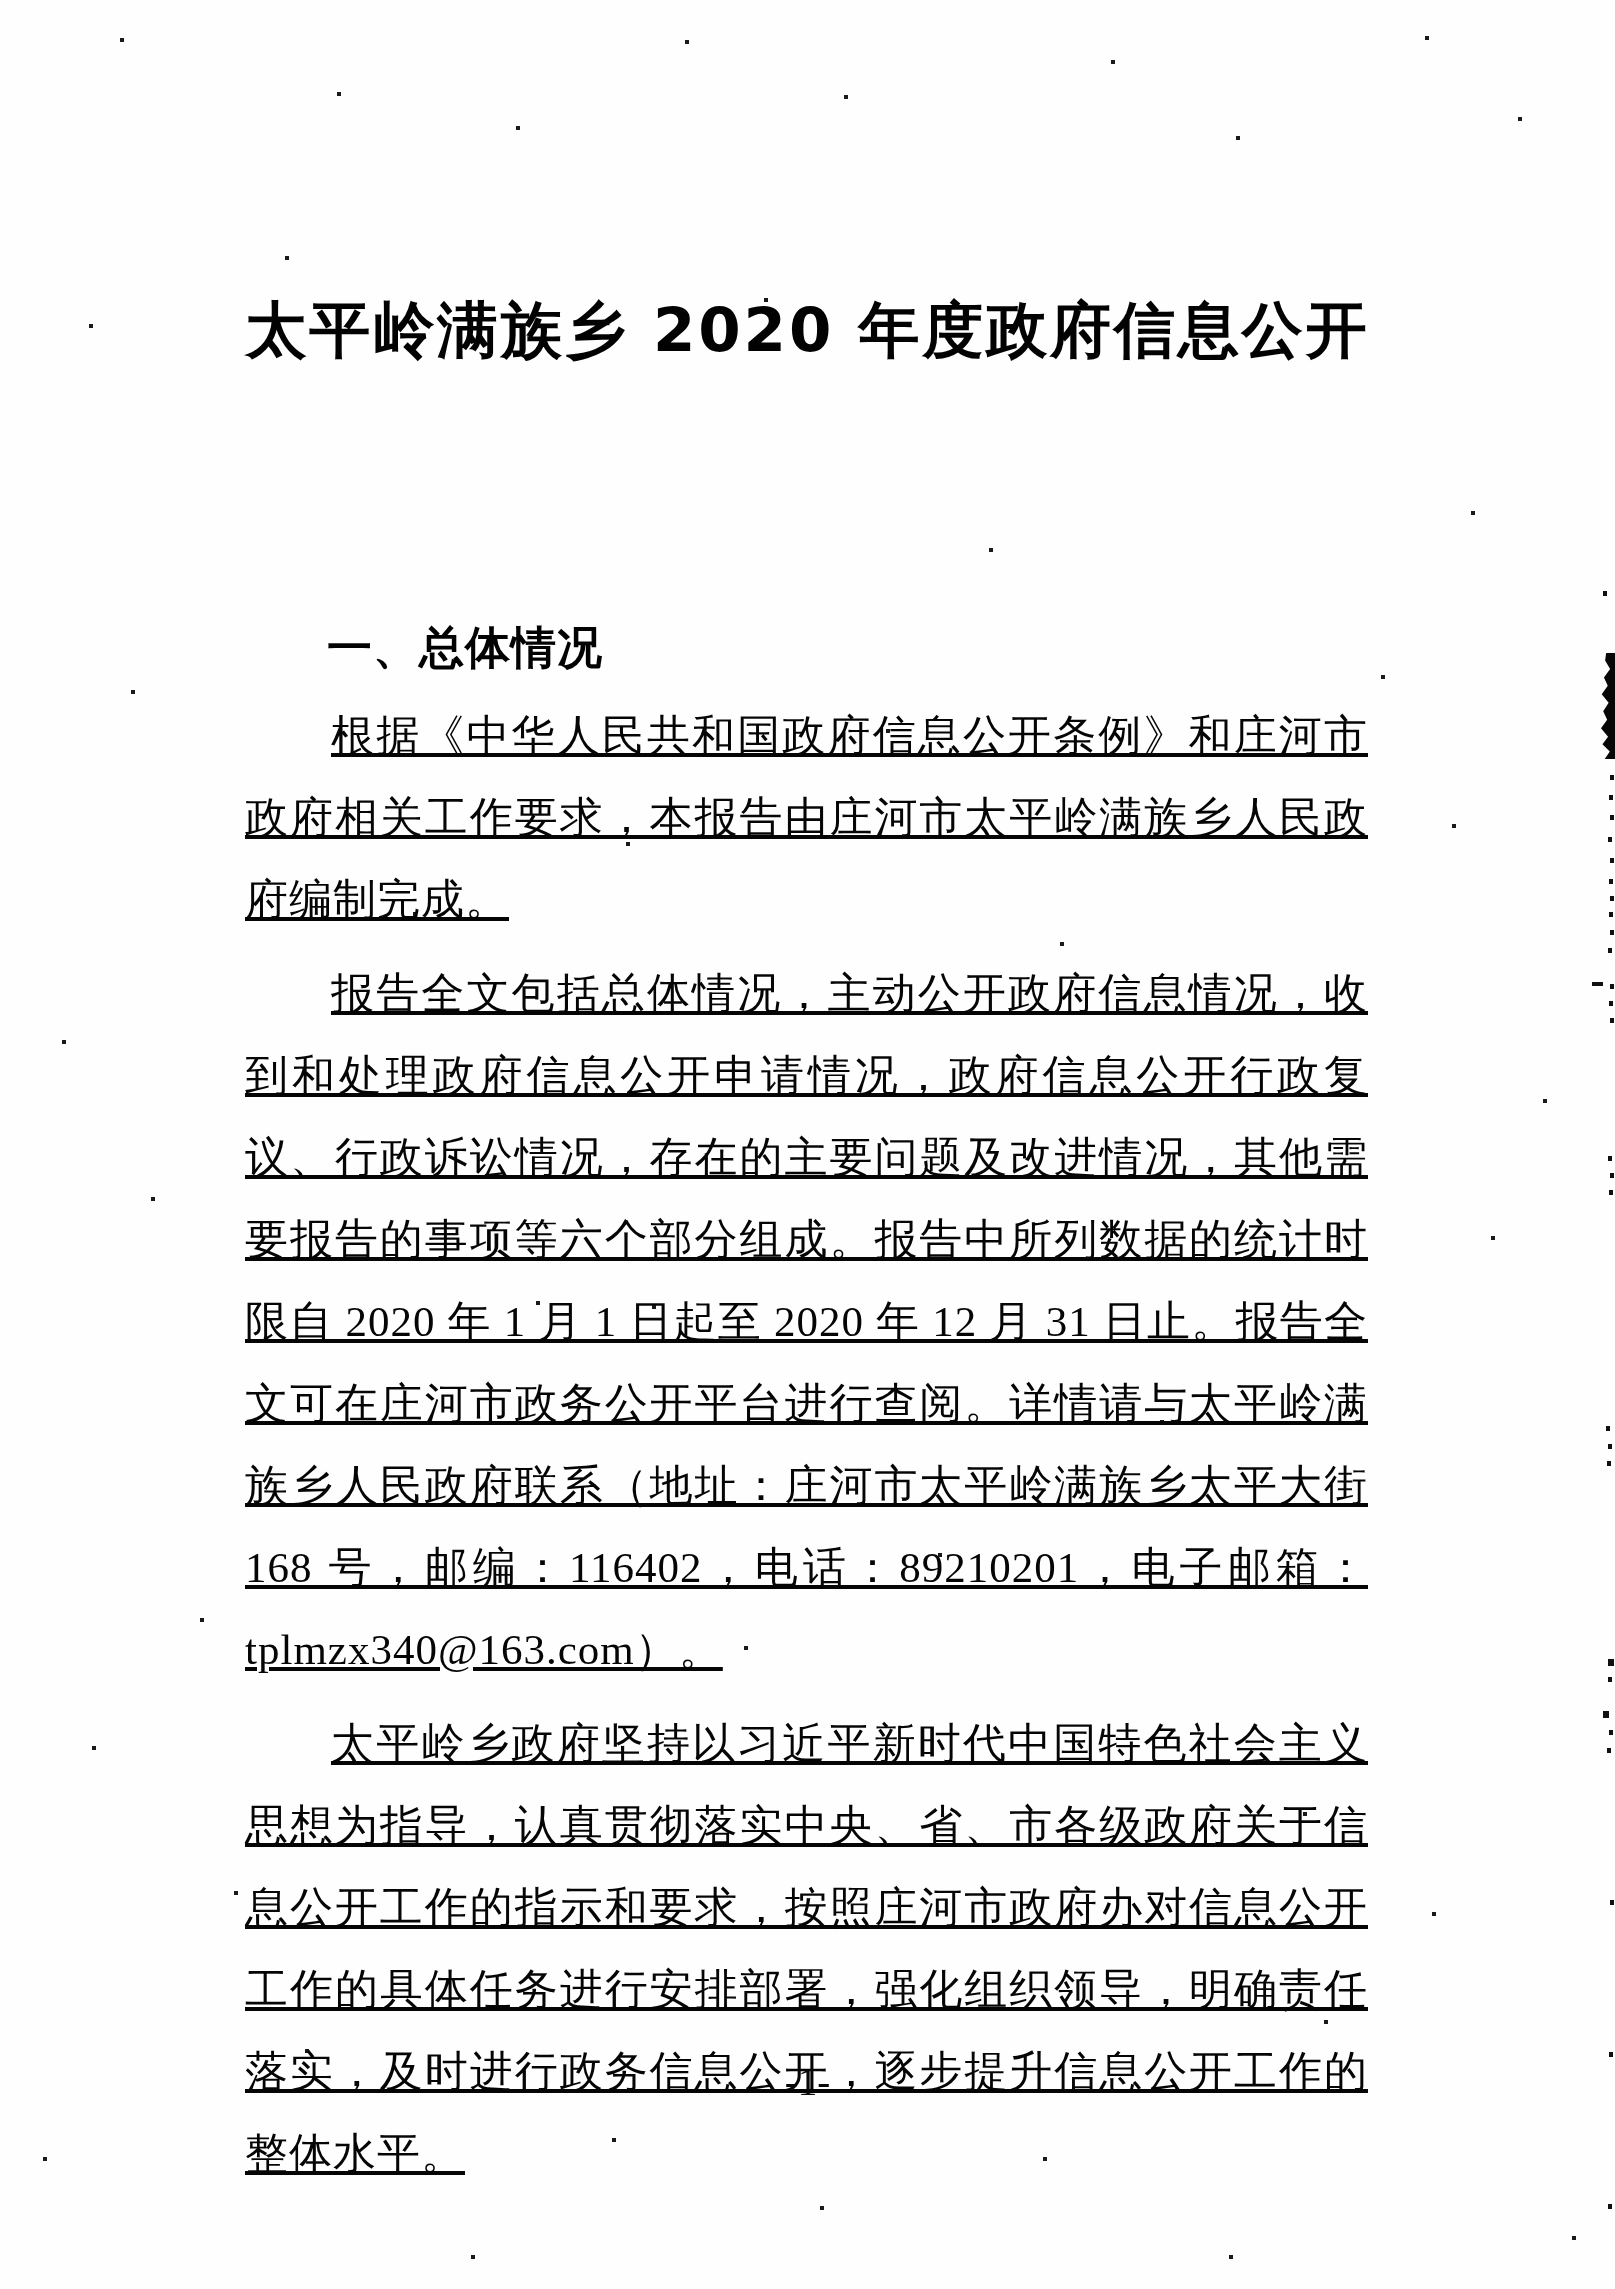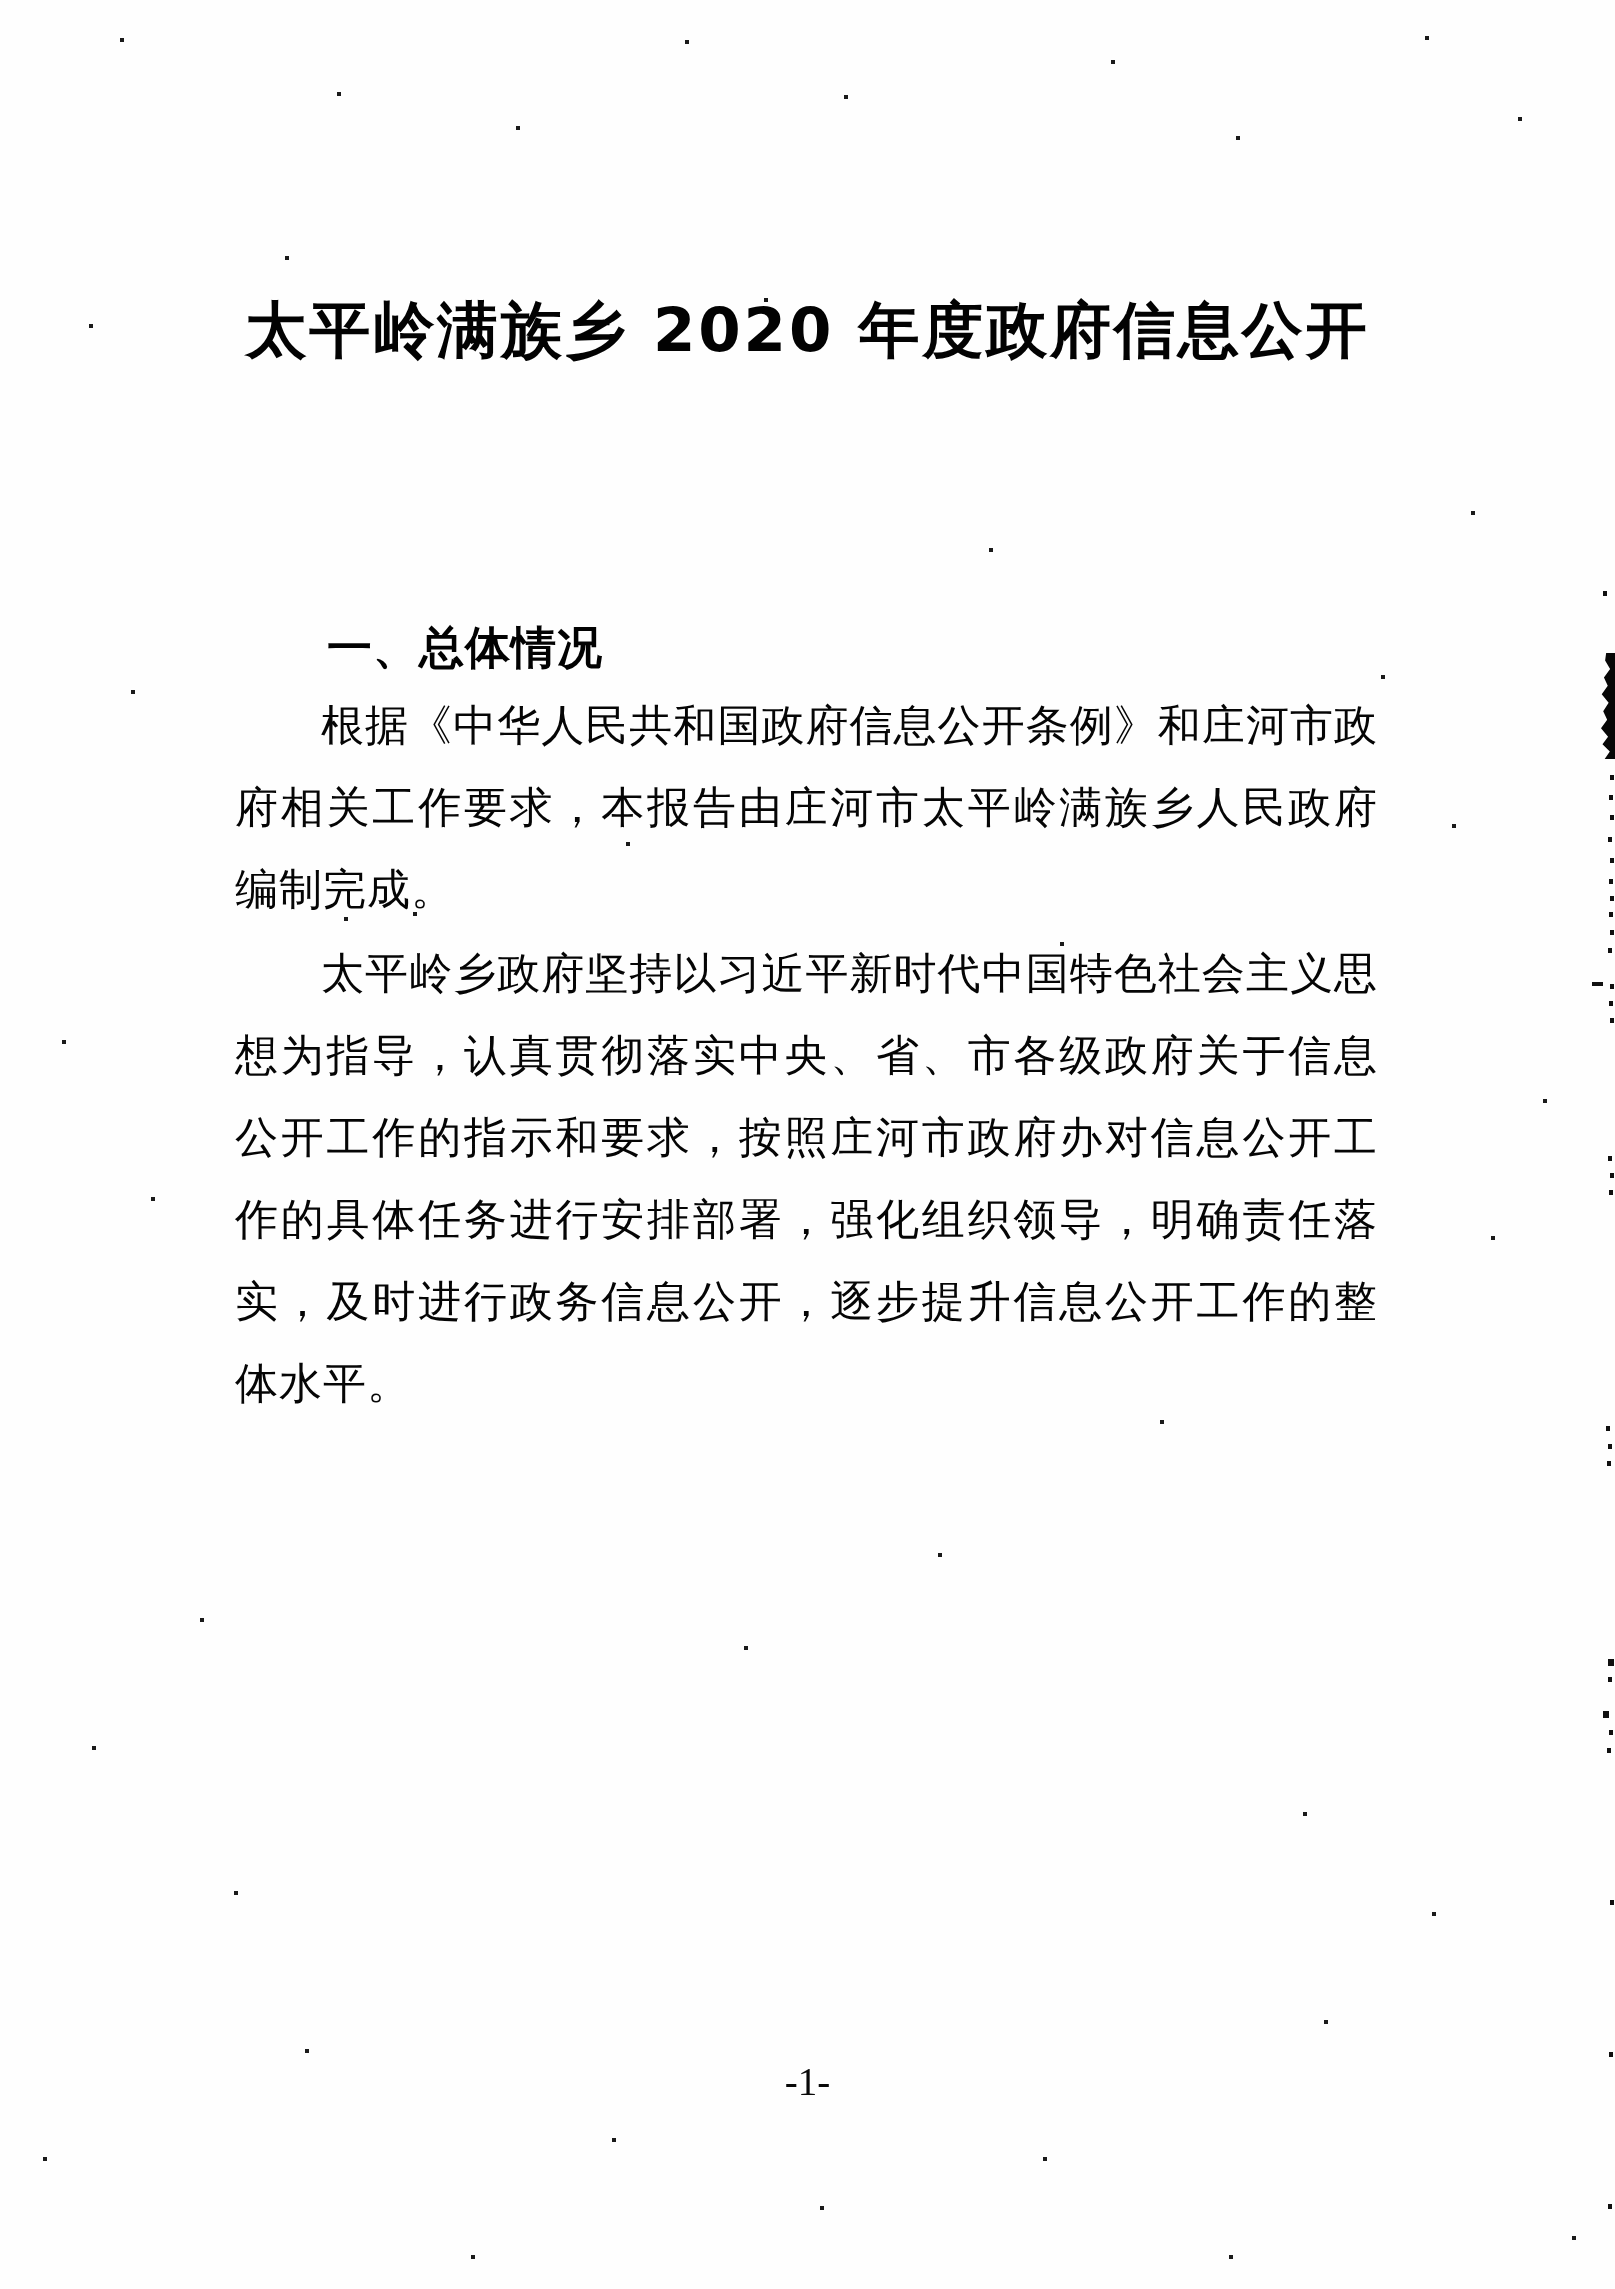--- a/index.html
+++ b/index.html
@@ -56,23 +56,24 @@
     width: 1147px;
     font-family: "Liberation Serif", "DejaVu Serif", serif;
     font-size: 43px;
     line-height: 82px;
     letter-spacing: 1px;
     text-align: justify;
     text-justify: inter-character;
     color: #050505;
   }
   .body-text p {
-    margin: 2px;
+    margin: 12px;
     padding: 0;
     text-indent: 86px;
+    text-decoration: underline;
   }
 
   .page-number {
     position: absolute;
     left: 0;
     top: 2060px;
     width: 100%;
     text-align: center;
     font-family: "Liberation Serif", "DejaVu Serif", serif;
     font-size: 39px;
@@ -166,19 +167,20 @@
   <div class="artifact-dash"></div>
   <div class="artifact-dots"></div>
 
   <h1 class="doc-title title-line1">太平岭满族乡 2020 年度政府信息公开</h1>
 
 
   <h2 class="section-heading">一、总体情况</h2>
 
   <div class="body-text">
     <p class="para">根据《中华人民共和国政府信息公开条例》和庄河市政府相关工作要求，本报告由庄河市太平岭满族乡人民政府编制完成。</p>
+    <p class="para">报告全文包括总体情况，主动公开政府信息情况，收到和处理政府信息公开申请情况，政府信息公开行政复议、行政诉讼情况，存在的主要问题及改进情况，其他需要报告的事项等六个部分组成。报告中所列数据的统计时限自 2020 年 1 月 1 日起至 2020 年 12 月 31 日止。报告全文可在庄河市政务公开平台进行查阅。详情请与太平岭满族乡人民政府联系（地址：庄河市太平岭满族乡太平大街 168 号，邮编：116402，电话：89210201，电子邮箱：tplmzx340@163.com）。</p>
     <p class="para">太平岭乡政府坚持以习近平新时代中国特色社会主义思想为指导，认真贯彻落实中央、省、市各级政府关于信息公开工作的指示和要求，按照庄河市政府办对信息公开工作的具体任务进行安排部署，强化组织领导，明确责任落实，及时进行政务信息公开，逐步提升信息公开工作的整体水平。</p>
   </div>
 
   <div class="page-number">-1-</div>
 
 </div>
 
 
 </body></html>

